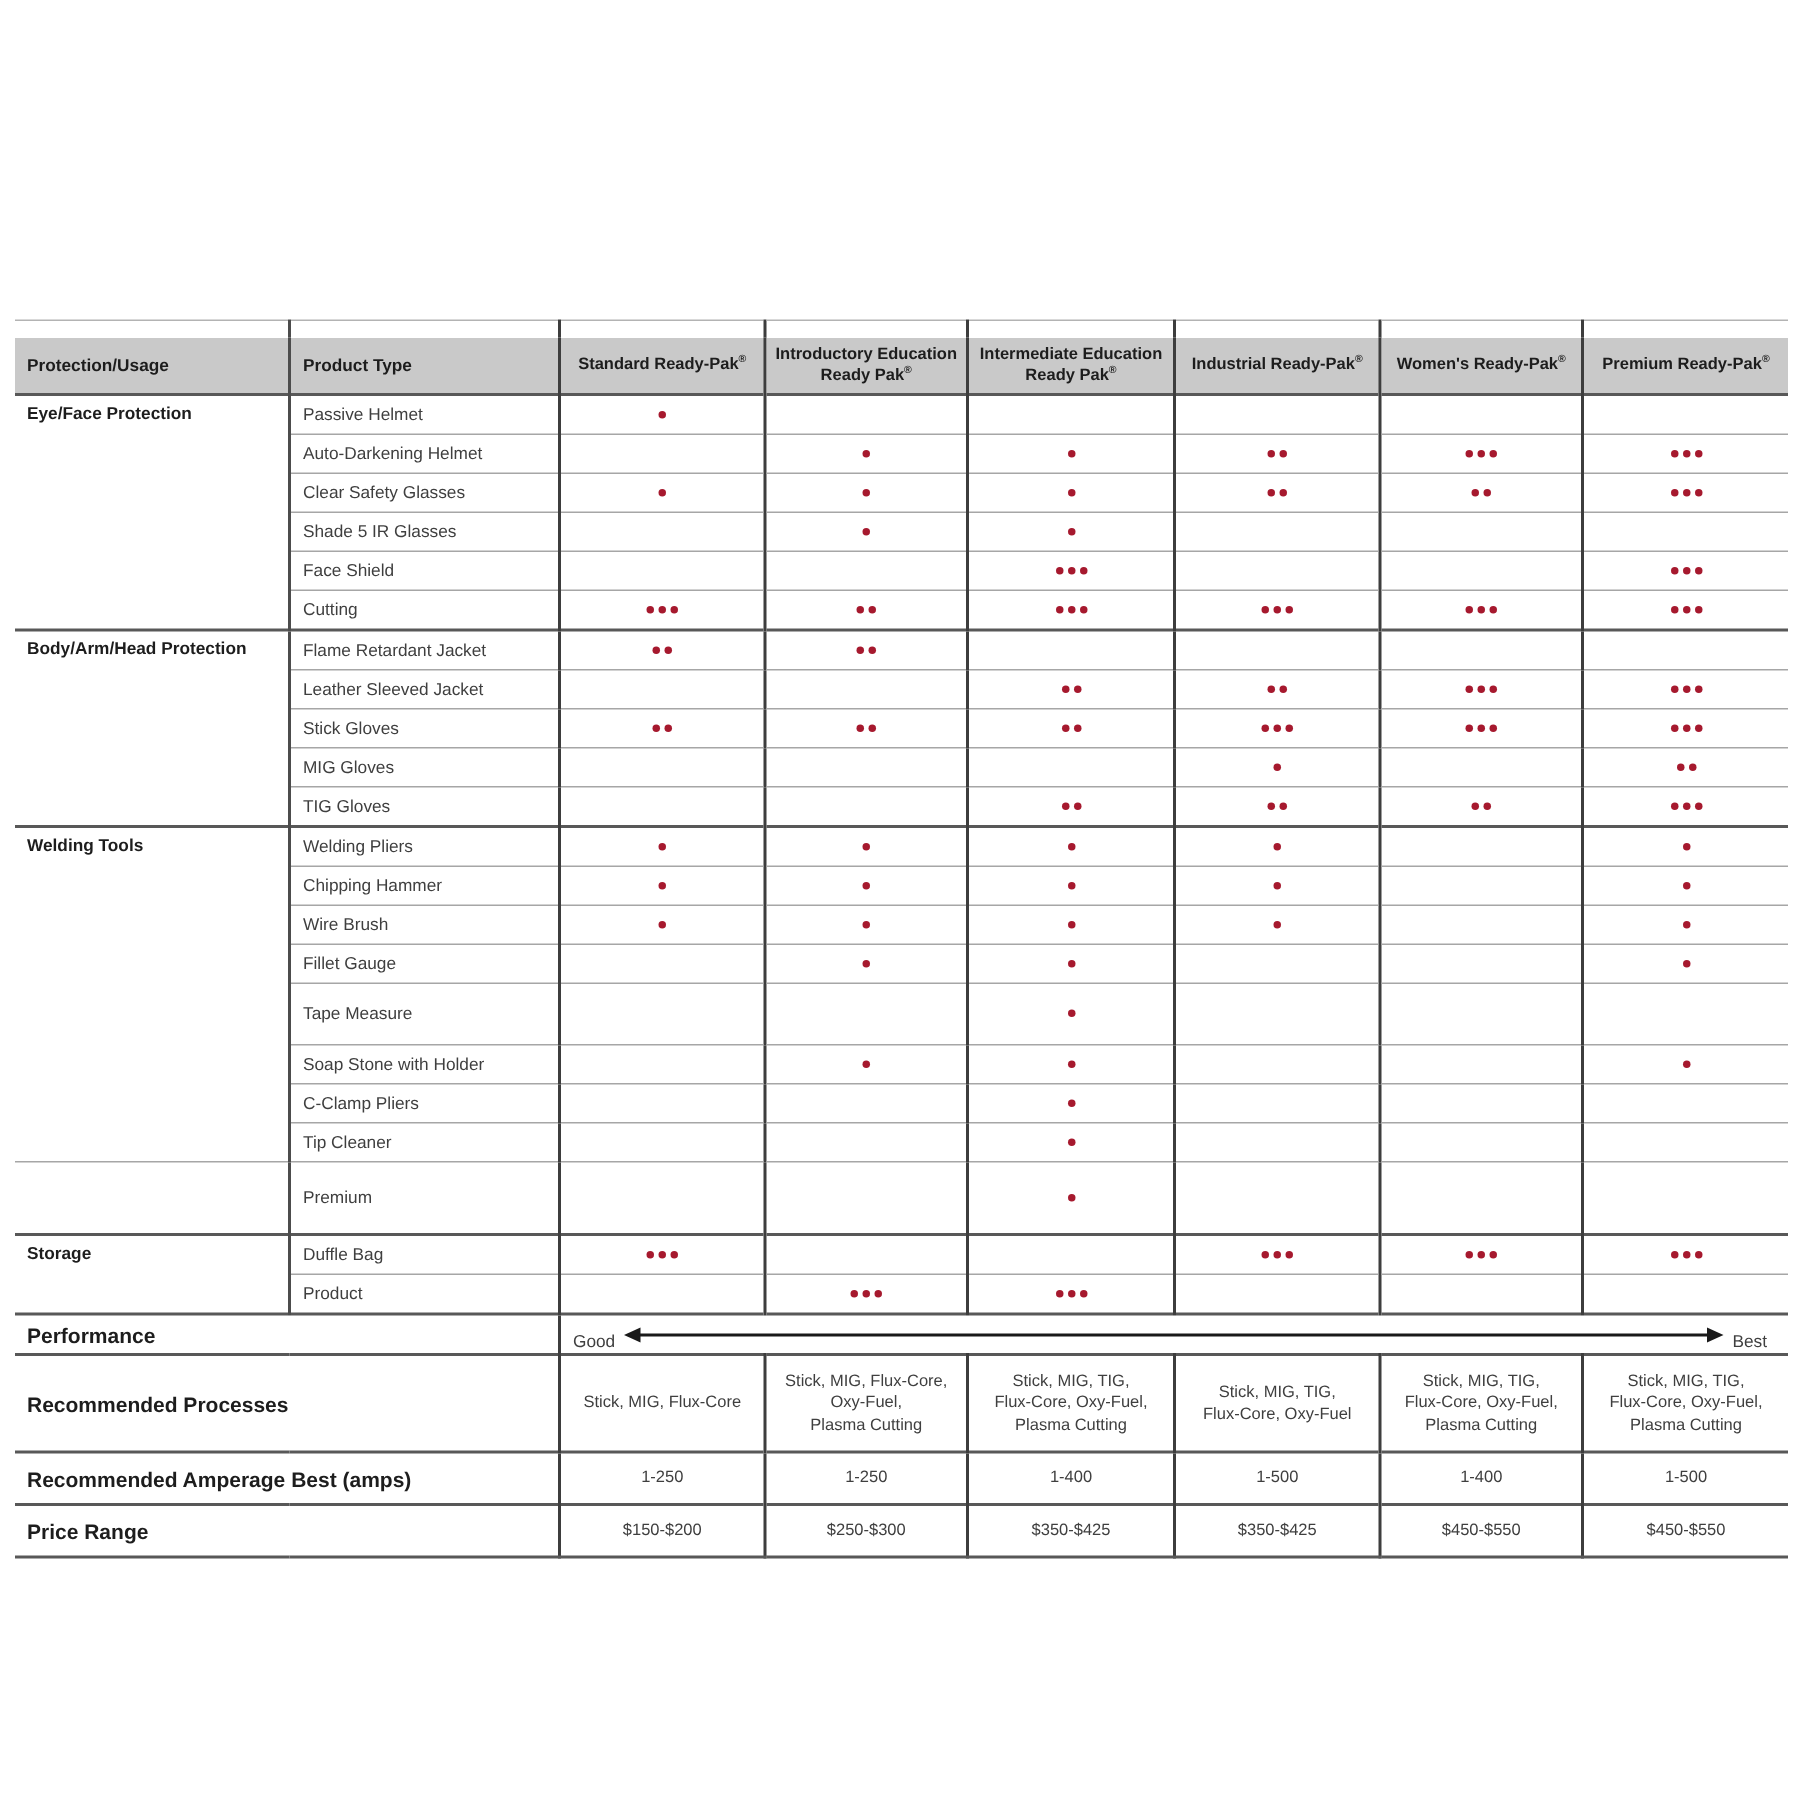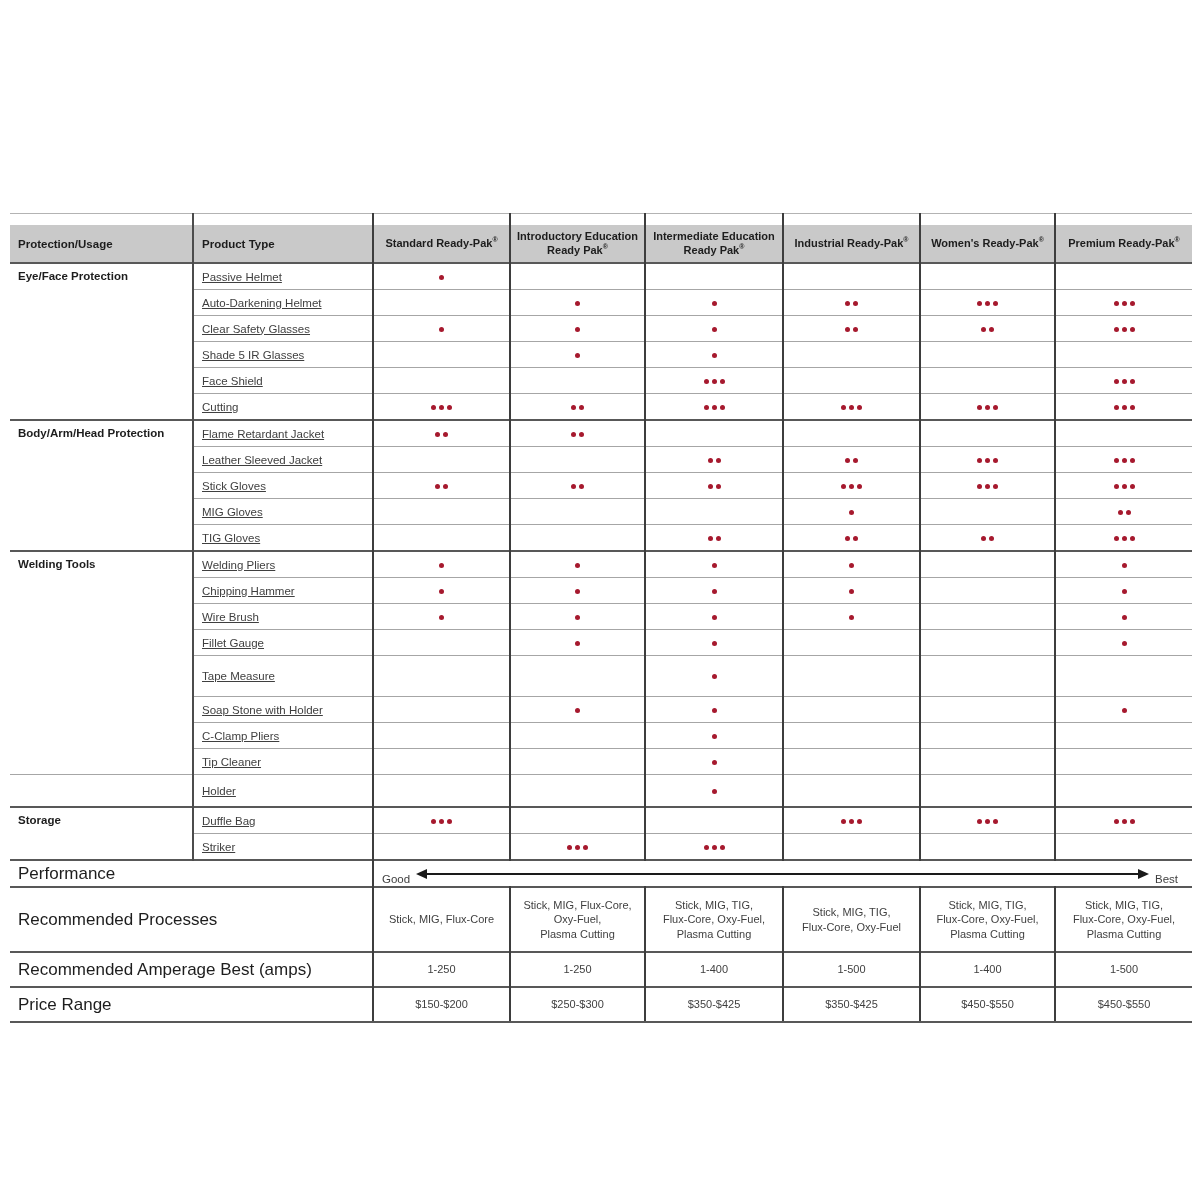--- a/index.html
+++ b/index.html
@@ -14,27 +14,27 @@
   tr.spacer td{height:11px;border-top:1px solid #b3b3b3;background:#fff;}
   
   tr.hdr td{background:#c9c9c9;height:33px;font-weight:bold;color:#1d1d1d;}
   tr.hdr td.hleft{text-align:left;padding-left:8px;font-size:11.5px;}
   tr.hdr td.pack{text-align:center;font-size:11px;line-height:1.2;padding:2px 4px;}
   tr.hdr sup{font-size:7px;vertical-align:super;line-height:0;}
   
   tr.items td{border-top:1px solid #a6a6a6;height:25px;}
   tr.items.gs td{border-top:2px solid #585858;}
   tr.items.tall td{height:40px;}
-  td.cat{font-weight:bold;color:#1d1d1d;vertical-align:top;padding:6px 4px 0 8px;font-size:11.5px;}
-  td.prod{padding-left:8px;text-decoration:underline;}
+  td.cat{font-weight:bold;color:#1d1d1d;vertical-align:top;padding:6px 4px 16px 8px;font-size:11.5px;}
+  td.prod{padding-left:8px;}
   td.dots{text-align:center;}
   .dot{display:inline-block;width:5px;height:5px;border-radius:50%;margin:0 1.5px;vertical-align:middle;background:var(--dot,#A6192E);}
   
   tr.bottom td{border-top:2px solid #585858;height:25px;}
-  td.blabel{font-weight:normal;color:#1d1d1d;padding-left:8px;font-size:17px;}
+  td.blabel{font-weight:bold;color:#1d1d1d;padding-left:8px;font-size:14px;}
   tr.proc td{height:55px;}
   td.pv{text-align:center;font-size:11px;line-height:1.3;padding:4px 2px;}
   tr.price td{border-bottom:2px solid #585858;}
   
   .perf-flex{display:flex;align-items:center;padding:0 14px 0 8px;}
   .perf-flex span{flex:none;margin-top:10px;}
   .arrow{flex:1;height:2px;background:#1a1a1a;position:relative;margin:0 16px;}
   .arrow::before,.arrow::after{content:"";position:absolute;top:-4px;width:0;height:0;border-top:5px solid transparent;border-bottom:5px solid transparent;}
   .arrow::before{left:-10px;border-right:11px solid #1a1a1a;}
   .arrow::after{right:-10px;border-left:11px solid #1a1a1a;}
@@ -244,40 +244,40 @@
         <td class="prod vr">Tip Cleaner</td>
         <td class="dots vr"></td>
         <td class="dots vr"></td>
         <td class="dots vr"><span class="dot"></span></td>
         <td class="dots vr"></td>
         <td class="dots vr"></td>
         <td class="dots vr-end"></td>
       </tr>
       <tr class="items">
         <td class="cat vr1" rowspan="1"></td>
-        <td class="prod vr">Holder</td>
+        <td class="prod vr">Premium</td>
         <td class="dots vr"></td>
         <td class="dots vr"></td>
         <td class="dots vr"><span class="dot"></span></td>
         <td class="dots vr"></td>
         <td class="dots vr"></td>
         <td class="dots vr-end"></td>
       </tr>
       <tr class="items gs">
         <td class="cat vr1" rowspan="2">Storage</td>
         <td class="prod vr">Duffle Bag</td>
         <td class="dots vr"><span class="dot"></span><span class="dot"></span><span class="dot"></span></td>
         <td class="dots vr"></td>
         <td class="dots vr"></td>
         <td class="dots vr"><span class="dot"></span><span class="dot"></span><span class="dot"></span></td>
         <td class="dots vr"><span class="dot"></span><span class="dot"></span><span class="dot"></span></td>
         <td class="dots vr-end"><span class="dot"></span><span class="dot"></span><span class="dot"></span></td>
       </tr>
       <tr class="items">
-        <td class="prod vr">Striker</td>
+        <td class="prod vr">Product</td>
         <td class="dots vr"></td>
         <td class="dots vr"><span class="dot"></span><span class="dot"></span><span class="dot"></span></td>
         <td class="dots vr"><span class="dot"></span><span class="dot"></span><span class="dot"></span></td>
         <td class="dots vr"></td>
         <td class="dots vr"></td>
         <td class="dots vr-end"></td>
       </tr>
       <tr class="bottom" id="perf-row">
       <td class="blabel vr" colspan="2">Performance</td>
       <td class="vr-end" colspan="6">

